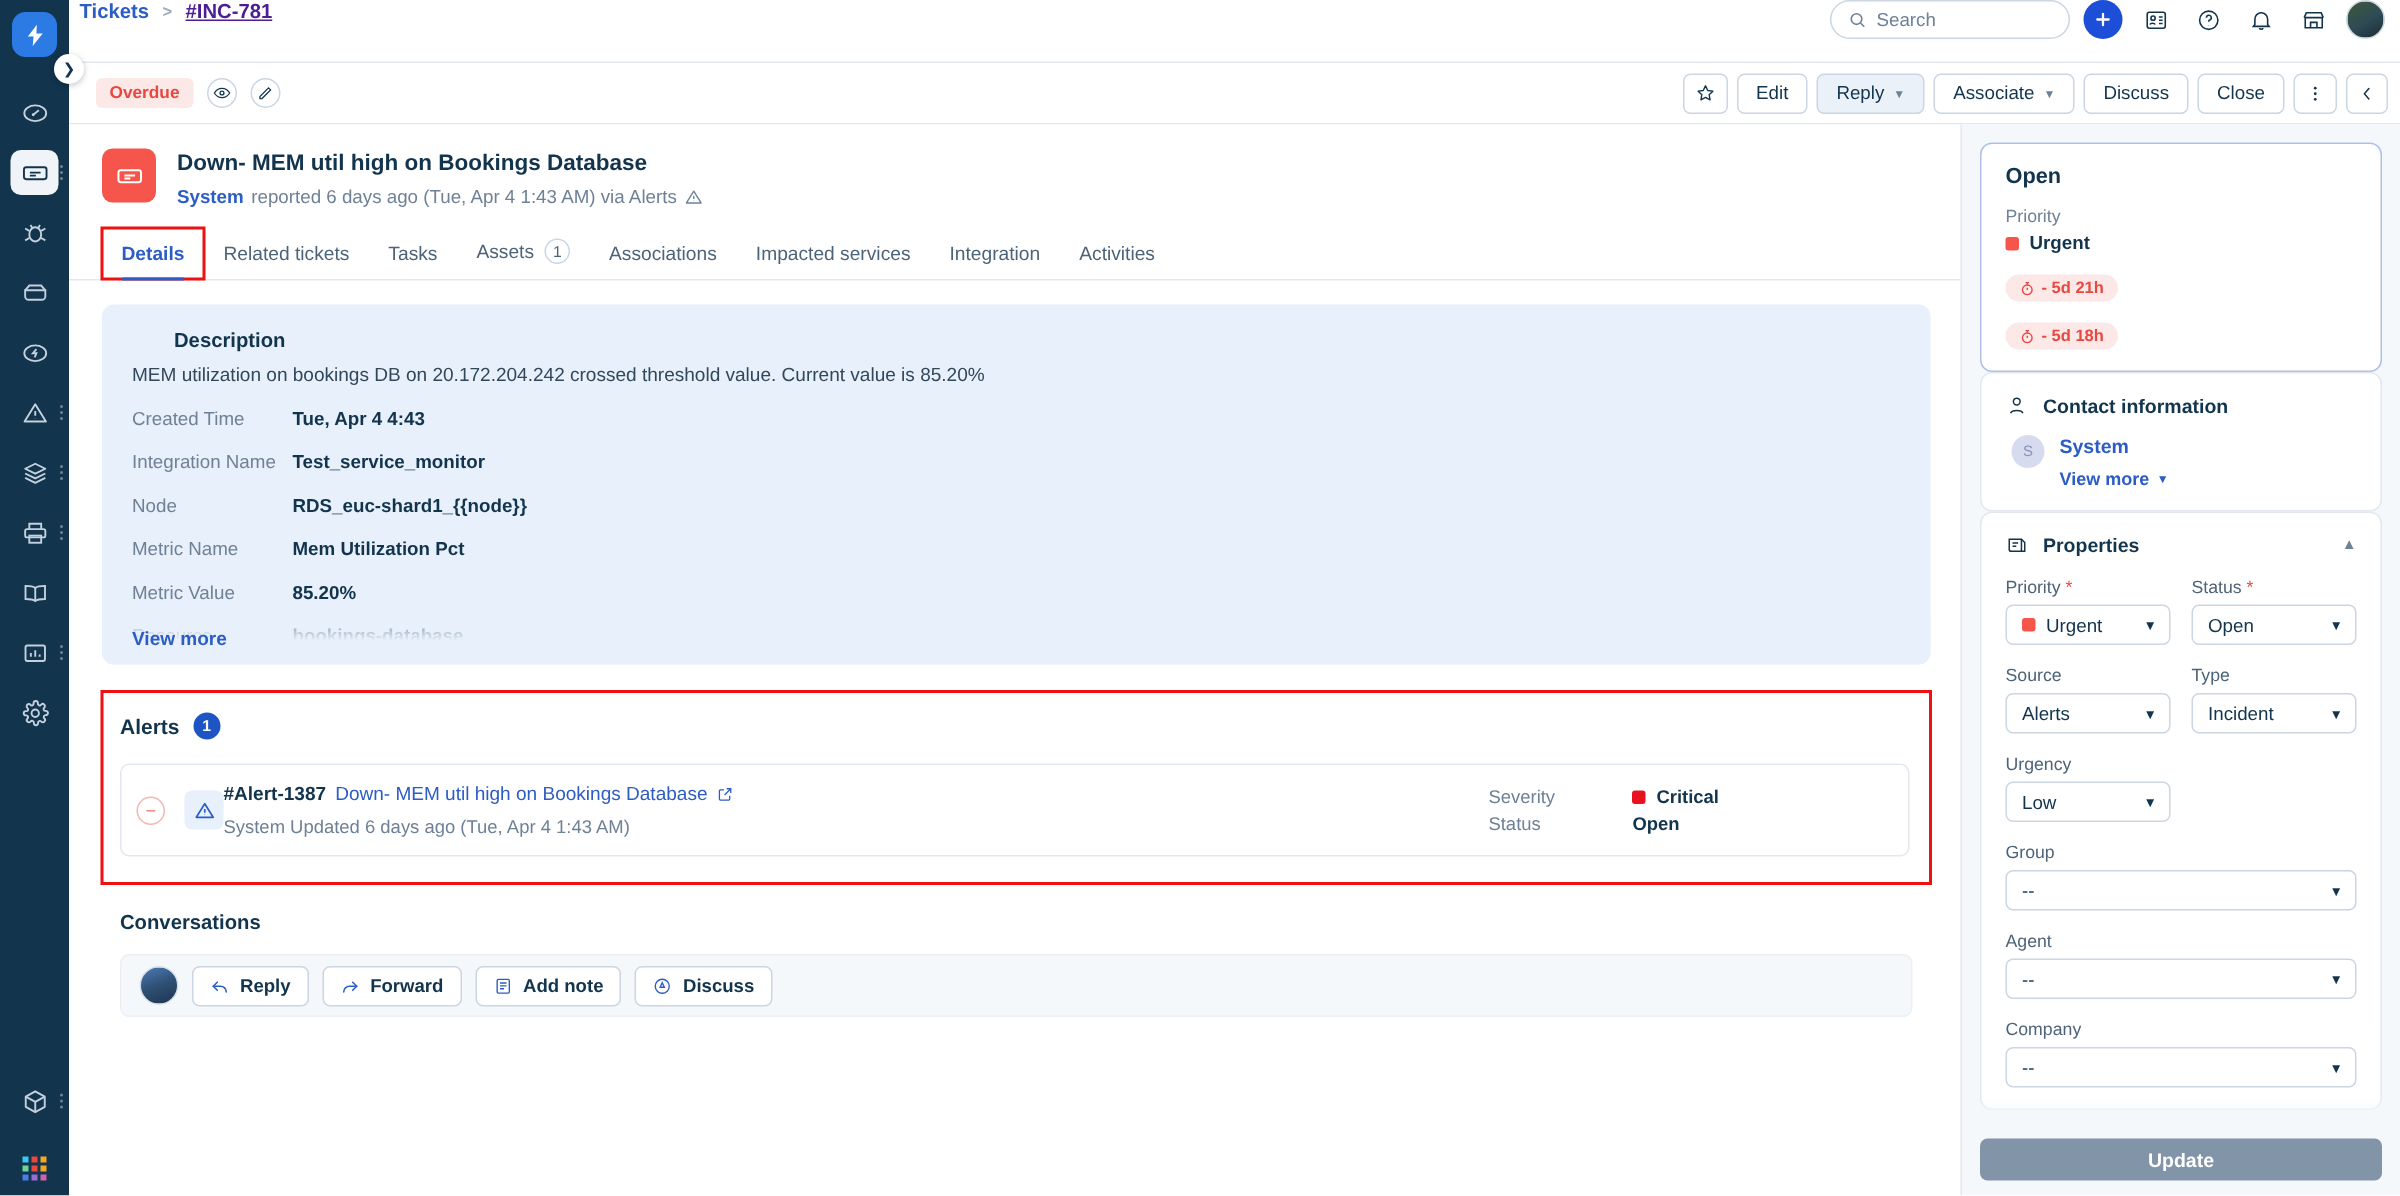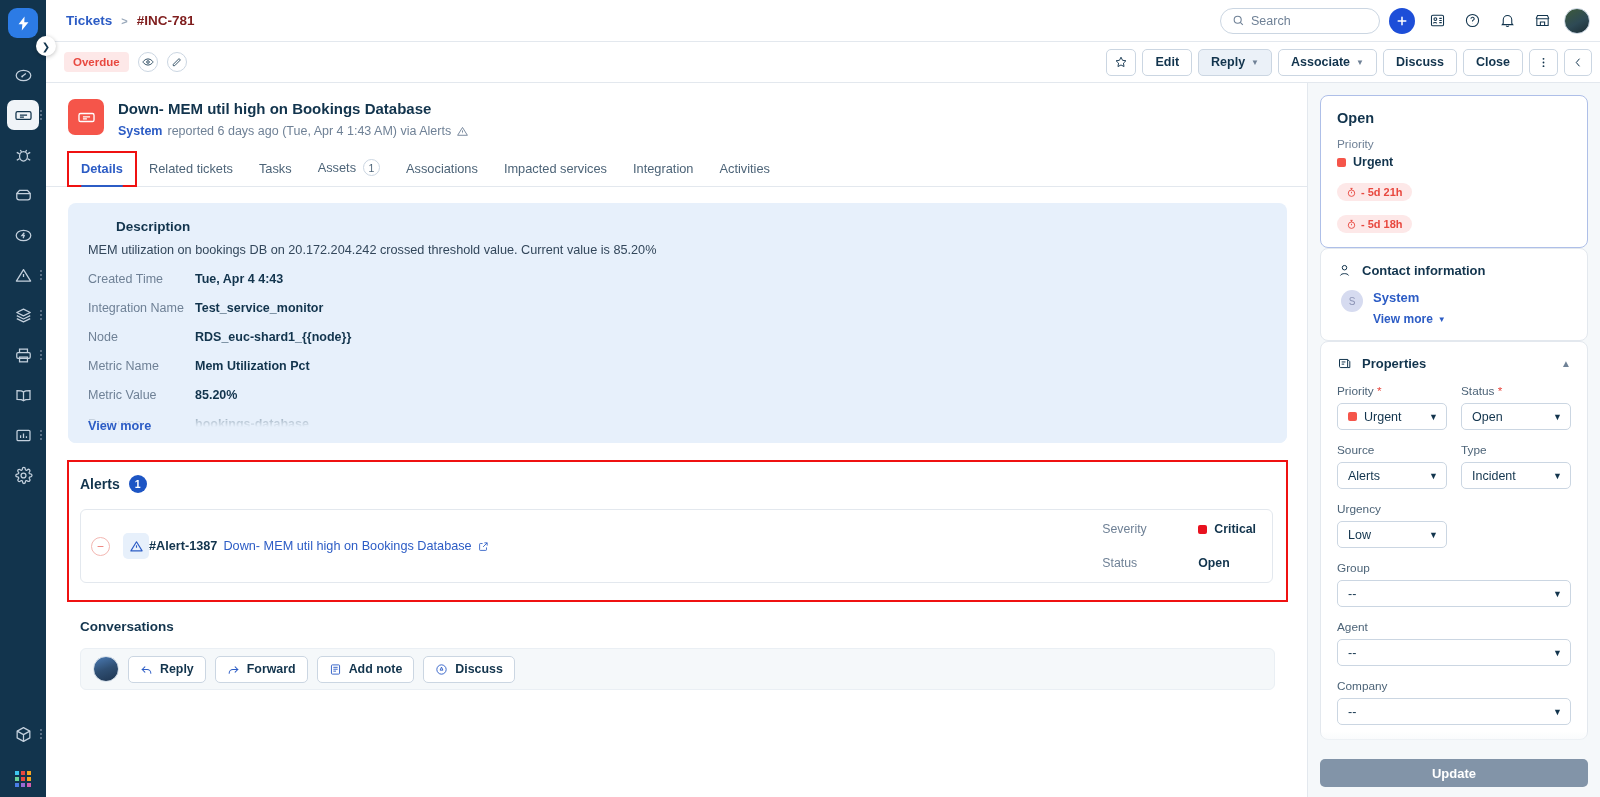--- a/index.html
+++ b/index.html
@@ -47,26 +47,26 @@
     display: flex; align-items: center; justify-content: center; z-index: 30;
     font-size: 10px; color: #12344d;
   }
 
   
   .main { flex: 1; display: flex; flex-direction: column; height: 797px; min-width: 0; }
 
   
   .topbar {
     height: 42px; flex: 0 0 42px; border-bottom: 1px solid #e3e8ee;
-    display: flex; align-items: center; padding: 0 10px 0 20px; background: #fff;
+    display: flex; align-items: flex-start; padding: 0 10px 0 7px; background: #fff;
   }
   .crumbs { display: flex; align-items: center; gap: 9px; font-size: 13.5px; font-weight: 600; }
   .crumb-link { color: #2c5cc5; }
   .crumb-sep { color: #9aa9bb; font-size: 11px; }
-  .crumb-cur { color: #7f1d1d; }
+  .crumb-cur { color: #4c1d95; text-decoration: underline; }
   .topbar-right { margin-left: auto; display: flex; align-items: center; gap: 9px; }
   .search-box {
     width: 160px; height: 26px; border: 1px solid #cbd6e2; border-radius: 14px;
     display: flex; align-items: center; gap: 6px; padding: 0 11px; color: #6f8196; font-size: 12.5px;
   }
   .round-btn {
     width: 26px; height: 26px; border-radius: 50%; display: flex;
     align-items: center; justify-content: center; color: #12344d;
   }
   .round-btn.primary { background: #1d4ed8; color: #fff; }
@@ -85,21 +85,21 @@
     background: #fde8e8; color: #e8483f; font-size: 11.5px; font-weight: 600;
     padding: 4px 9px; border-radius: 4px;
   }
   .circ-btn {
     width: 20px; height: 20px; border-radius: 50%; border: 1px solid #cbd6e2;
     display: flex; align-items: center; justify-content: center; margin-left: 9px; background:#fff;
   }
   .abar-right { margin-left: auto; display: flex; align-items: center; gap: 6px; }
   .btn {
     height: 27px; border: 1px solid #cbd6e2; border-radius: 5px; background: #fff;
-    font-size: 12.5px; font-weight: 700; color: #12344d; padding: 0 12px;
+    font-size: 12.5px; font-weight: 400; color: #12344d; padding: 0 12px;
     display: flex; align-items: center; gap: 6px; font-family: inherit;
   }
   .btn.soft { background: #ebf1f8; }
   .btn.icon-only { padding: 0 7px; }
   .caret { font-size: 8px; color: #6f8196; }
 
   
   .body { flex: 1; display: flex; min-height: 0; background: #fff; }
   .content {
     flex: 1; min-width: 0; display: flex; flex-direction: column;
@@ -176,21 +176,21 @@
   }
   .alert-sev-ico {
     width: 26px; height: 26px; border-radius: 5px; background: #e7f0fb;
     display: flex; align-items: center; justify-content: center; margin-left: 13px; flex: 0 0 26px;
   }
   .alert-main { margin-left: 0; min-width: 0; flex: 1; }
   .alert-line1 { font-size: 12.7px; display: flex; align-items: center; gap: 6px; }
   .alert-id { color: #12344d; font-weight: 600; }
   .alert-link { color: #2c5cc5; }
   .alert-line2 { font-size: 12.3px; color: #6f8196; margin-top: 8px; }
-  .alert-meta { display: grid; grid-template-columns: 96px auto; row-gap: 20px; font-size: 12.3px; }
+  .alert-meta { display: grid; grid-template-columns: 96px auto; row-gap: 4px; font-size: 12.3px; margin-right: 110px; }
   .alert-meta .lbl { color: #6f8196; }
   .alert-meta .val { color: #12344d; font-weight: 600; display: flex; align-items: center; gap: 7px; }
   .sq { width: 9px; height: 9px; border-radius: 2px; display: inline-block; }
 
   
   .conv-sec { margin-top: 8px; padding: 10px 12px 0; }
   .conv-title { font-size: 13.5px; font-weight: 700; color: #12344d; }
   .conv-bar {
     margin-top: 14px; background: #f5f8fa; border: 1px solid #eaeff4; border-radius: 6px;
     height: 42px; display: flex; align-items: center; gap: 9px; padding: 0 12px;
@@ -672,20 +672,21 @@
                   <span class="alert-id">#Alert-1387</span>
                   <span class="alert-link">Down- MEM util high on Bookings Database</span>
                   <span>
                     <svg width="11" height="11" viewBox="0 0 24 24" fill="none" stroke="#2c5cc5" stroke-width="1.9">
                         <path d="M14 4h6v6"></path>
                         <path d="M20 4 11 13"></path>
                         <path d="M18.5 14v5a1.5 1.5 0 0 1-1.5 1.5H5A1.5 1.5 0 0 1 3.5 19V7A1.5 1.5 0 0 1 5 5.5h5"></path>
                       </svg>
                   </span>
                 </div>
+                <div class="alert-line2">System Updated 6 days ago (Tue, Apr 4 1:43 AM)</div>
               </div>
               <div class="alert-meta">
                 <span class="lbl">Severity</span>
                 <span class="val">
                   <i class="sq" id="sevsq" style="background: rgb(232, 18, 31);"></i>
                   <em style="font-style:normal">Critical</em>
                 </span>
                 <span class="lbl">Status</span>
                 <span class="val">Open</span>
               </div>

